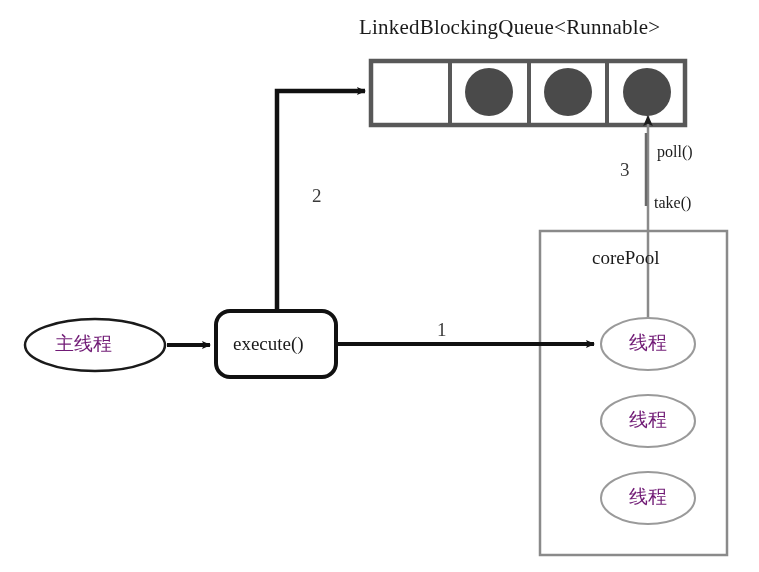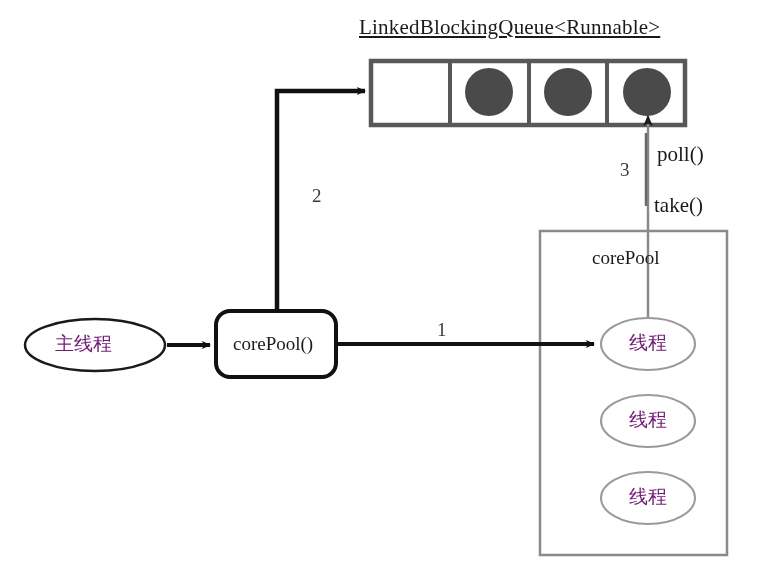--- a/index.html
+++ b/index.html
@@ -44,21 +44,21 @@
   .lbl-cn {
     font-family: "DejaVu Sans", "Liberation Sans", sans-serif;
     font-size: 19px;
     color: #701a75;
   }
   .lbl-num {
     font-size: 19px;
     color: #3a3a3a;
   }
   .lbl-method {
-    font-size: 21px;
+    font-size: 16px;
   }
 </style>
 </head>
 <body>
 
 <div id="diagram-root">
 
   <svg id="diagram-svg" viewBox="0 0 759 572" xmlns="http://www.w3.org/2000/svg">
     <defs>
       <marker id="arrow-black" markerWidth="9" markerHeight="9" refX="8" refY="4.5" orient="auto" markerUnits="userSpaceOnUse">
@@ -101,37 +101,37 @@
 
     <rect x="216" y="311" width="120" height="66" rx="14" ry="14" fill="#ffffff" stroke="#111111" stroke-width="4"></rect>
 
     <path d="M337,344 L594,344" fill="none" stroke="#111111" stroke-width="4" marker-end="url(#arrow-black)"></path>
 
     <ellipse cx="648" cy="344" rx="47" ry="26" fill="#ffffff" stroke="#9a9a9a" stroke-width="2"></ellipse>
     <ellipse cx="648" cy="421" rx="47" ry="26" fill="#ffffff" stroke="#9a9a9a" stroke-width="2"></ellipse>
     <ellipse cx="648" cy="498" rx="47" ry="26" fill="#ffffff" stroke="#9a9a9a" stroke-width="2"></ellipse>
   </svg>
 
-  <div class="lbl lbl-title" style="left:359px; top:17px;text-decoration:underline;">LinkedBlockingQueue&lt;Runnable&gt;</div>
+  <div class="lbl lbl-title" style="left:359px; top:17px;">LinkedBlockingQueue&lt;Runnable&gt;</div>
 
   <div class="lbl lbl-num" style="left:312px; top:186px;">2</div>
 
   <div class="lbl lbl-num" style="left:437px; top:320px;">1</div>
 
   <div class="lbl lbl-num" style="left:620px; top:160px;">3</div>
 
   <div class="lbl lbl-method" style="left:657px; top:144px;">poll()</div>
 
   <div class="lbl lbl-method" style="left:654px; top:195px;">take()</div>
 
   <div class="lbl lbl-corepool" style="left:592px; top:248px;text-align:right;">corePool</div>
 
   <div class="lbl lbl-cn" style="left:55px; top:334px;">主线程</div>
 
-  <div class="lbl lbl-exec" style="left:233px; top:334px;">corePool()</div>
+  <div class="lbl lbl-exec" style="left:233px; top:334px;">execute()</div>
 
   <div class="lbl lbl-cn" style="left:629px; top:333px;">线程</div>
 
   <div class="lbl lbl-cn" style="left:629px; top:410px;">线程</div>
 
   <div class="lbl lbl-cn" style="left:629px; top:487px;">线程</div>
 
 </div>
 
 </body></html>

